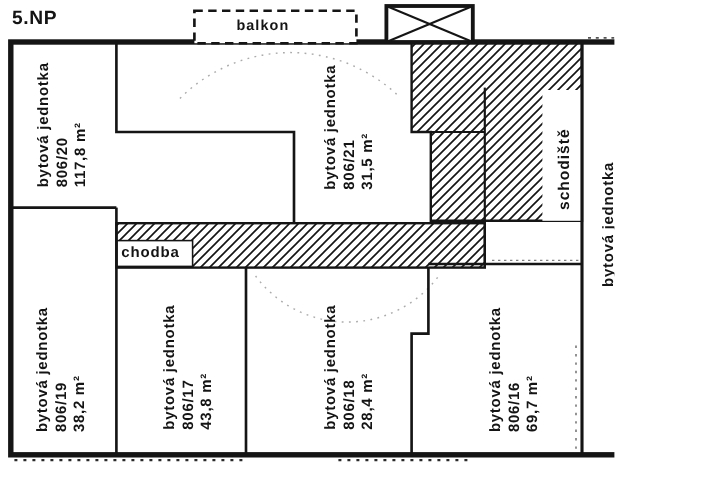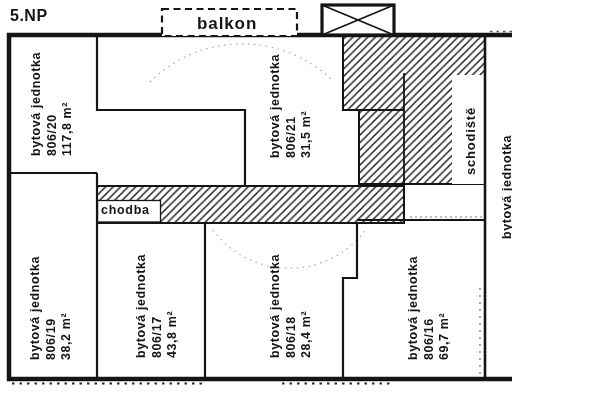--- a/index.html
+++ b/index.html
@@ -14,21 +14,21 @@
   }
   .plan svg { position: absolute; left: 0; top: 0; }
   .lbl {
     position: absolute;
     font-weight: bold;
     color: #141414;
     white-space: nowrap;
     z-index: 2;
   }
   .floor-title { left: 10px; top: 7px;  font-size: 16px;  letter-spacing: .5px; }
-  .balkon-lbl  { left: 197px; top: 14px; font-size: 17px; letter-spacing: .9px; }
+  .balkon-lbl  { left: 197px; top: 14px; font-size: 12px; letter-spacing: .9px; }
   .chodba-lbl  { left: 101px; top: 203px; font-size: 12.5px; letter-spacing: .7px; }
   .vert { transform: translate(-50%,-50%) rotate(-90deg); }
   .schodiste-lbl { left: 470px; top: 141px; font-size: 13px; letter-spacing: .8px; }
   .unit {
     font-size: 12.5px;
     line-height: 15.5px;
     letter-spacing: .6px;
     text-align: left;
     transform: translate(-50%,-50%) rotate(-90deg);
   }

